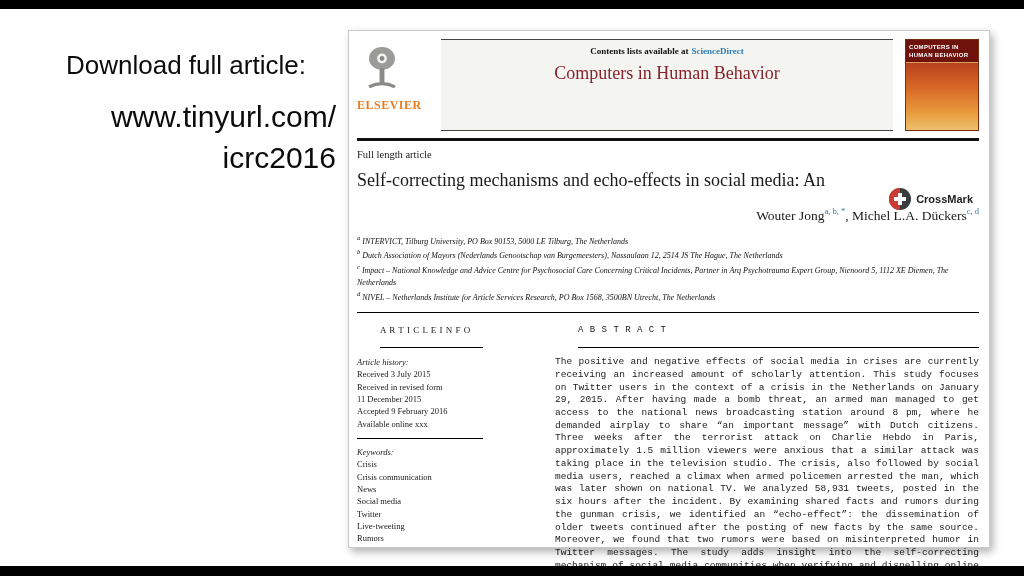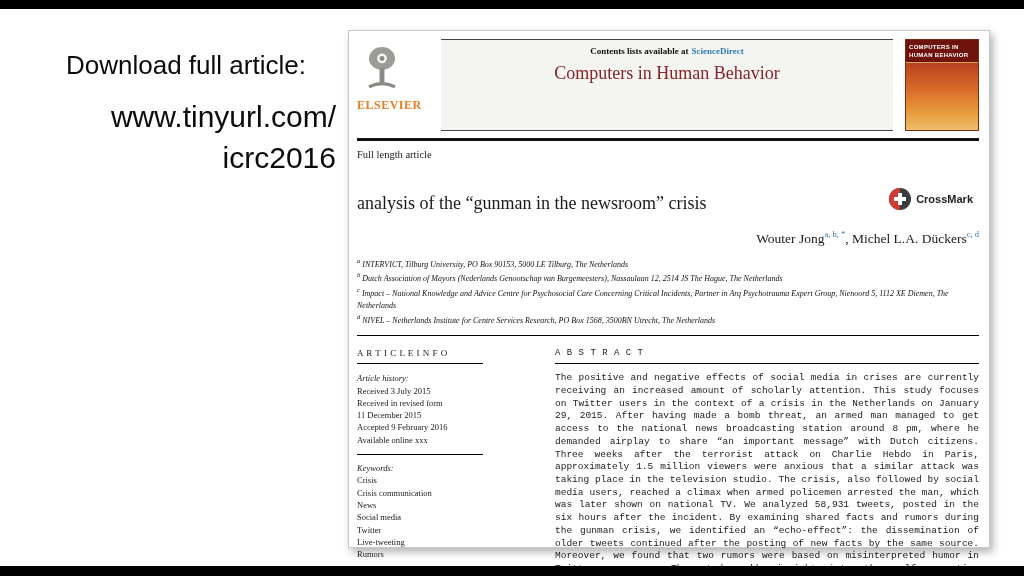--- a/index.html
+++ b/index.html
@@ -60,21 +60,21 @@
   .authors{margin:14px 0 0;font-size:13.5px;text-align:right;}
   .authors sup{color:#2e7bb5;font-size:8.5px;}
   .affils{margin-top:9px;font-size:8px;font-style:italic;line-height:1.5;color:#111;}
   .affil sup{font-size:6.5px;margin-right:2px;}
 
   .thin-rule{height:1px;background:#000;margin-top:9px;}
 
   .cols{display:flex;margin-top:12px;}
   .info-col{width:126px;margin-right:72px;flex:none;}
   .abs-col{flex:1;font-family:Liberation Mono, monospace;}
-  .col-heading{font-size:9px;letter-spacing:.5px;padding-bottom:5px;border-bottom:1px solid #000;}
+  .col-heading{font-size:9px;letter-spacing:.5px;padding-bottom:12px;border-bottom:1px solid #000;margin-left:23px;}
   .info-body{margin-top:8px;font-size:8.5px;line-height:1.45;}
   .lbl-italic{font-style:italic;}
   .mid-rule{border-top:1px solid #000;margin:8px 0 7px;}
   .abs-text{margin-top:8px;font-size:9.5px;line-height:1.34;text-align:justify;}
   .copyright{margin-top:5px;font-size:9px;text-align:right;}
 </style>
 </head>
 <body>
 
 <div class="edge-bar top"></div>
@@ -111,43 +111,42 @@
     <div class="cover">
       <div class="cover-band">COMPUTERS IN HUMAN BEHAVIOR</div>
     </div>
   </div>
 
   <div class="thick-rule"></div>
 
   <div class="kicker">Full length article</div>
 
   <h1 class="article-title">
-    <br>
-    <span>analysis of the “gunman in the newsroom” crisis</span>
+    <span>Self-correcting mechanisms and echo-effects in social media: An</span><br>
   </h1>
 
   <div class="crossmark">
     <svg viewBox="0 0 24 24">
       <circle cx="12" cy="12" r="11" fill="#3b3c3e"></circle>
       <path d="M12 1a11 11 0 0 0 0 22z" fill="#cd3b33"></path>
       <rect x="10" y="6" width="4" height="12" fill="#fff"></rect>
       <rect x="6" y="10" width="12" height="4" fill="#fff"></rect>
     </svg>
     <span class="crossmark-label">CrossMark</span>
   </div>
 
   <p class="authors">
     <span>Wouter Jong</span><sup>a, b, *</sup><span>, </span><span>Michel L.A. Dückers</span><sup>c, d</sup>
   </p>
 
   <div class="affils">
     <div class="affil"><sup>a</sup><span>INTERVICT, Tilburg University, PO Box 90153, 5000 LE Tilburg, The Netherlands</span></div>
     <div class="affil"><sup>b</sup><span>Dutch Association of Mayors (Nederlands Genootschap van Burgemeesters), Nassaulaan 12, 2514 JS The Hague, The Netherlands</span></div>
     <div class="affil"><sup>c</sup><span>Impact – National Knowledge and Advice Centre for Psychosocial Care Concerning Critical Incidents, Partner in Arq Psychotrauma Expert Group, Nienoord 5, 1112 XE Diemen, The Netherlands</span></div>
-    <div class="affil"><sup>d</sup><span>NIVEL – Netherlands Institute for Centre Services Research, PO Box 1568, 3500BN Utrecht, The Netherlands</span></div>
+    <div class="affil"><sup>d</sup><span>NIVEL – Netherlands Institute for Article Services Research, PO Box 1568, 3500BN Utrecht, The Netherlands</span></div>
   </div>
 
   <div class="thin-rule"></div>
 
   <div class="cols">
     <div class="info-col">
       <div class="col-heading">A R T I C L E   I N F O</div>
       <div class="info-body">
         <div class="lbl-italic">Article history:</div>
         <div>Received 3 July 2015</div>

